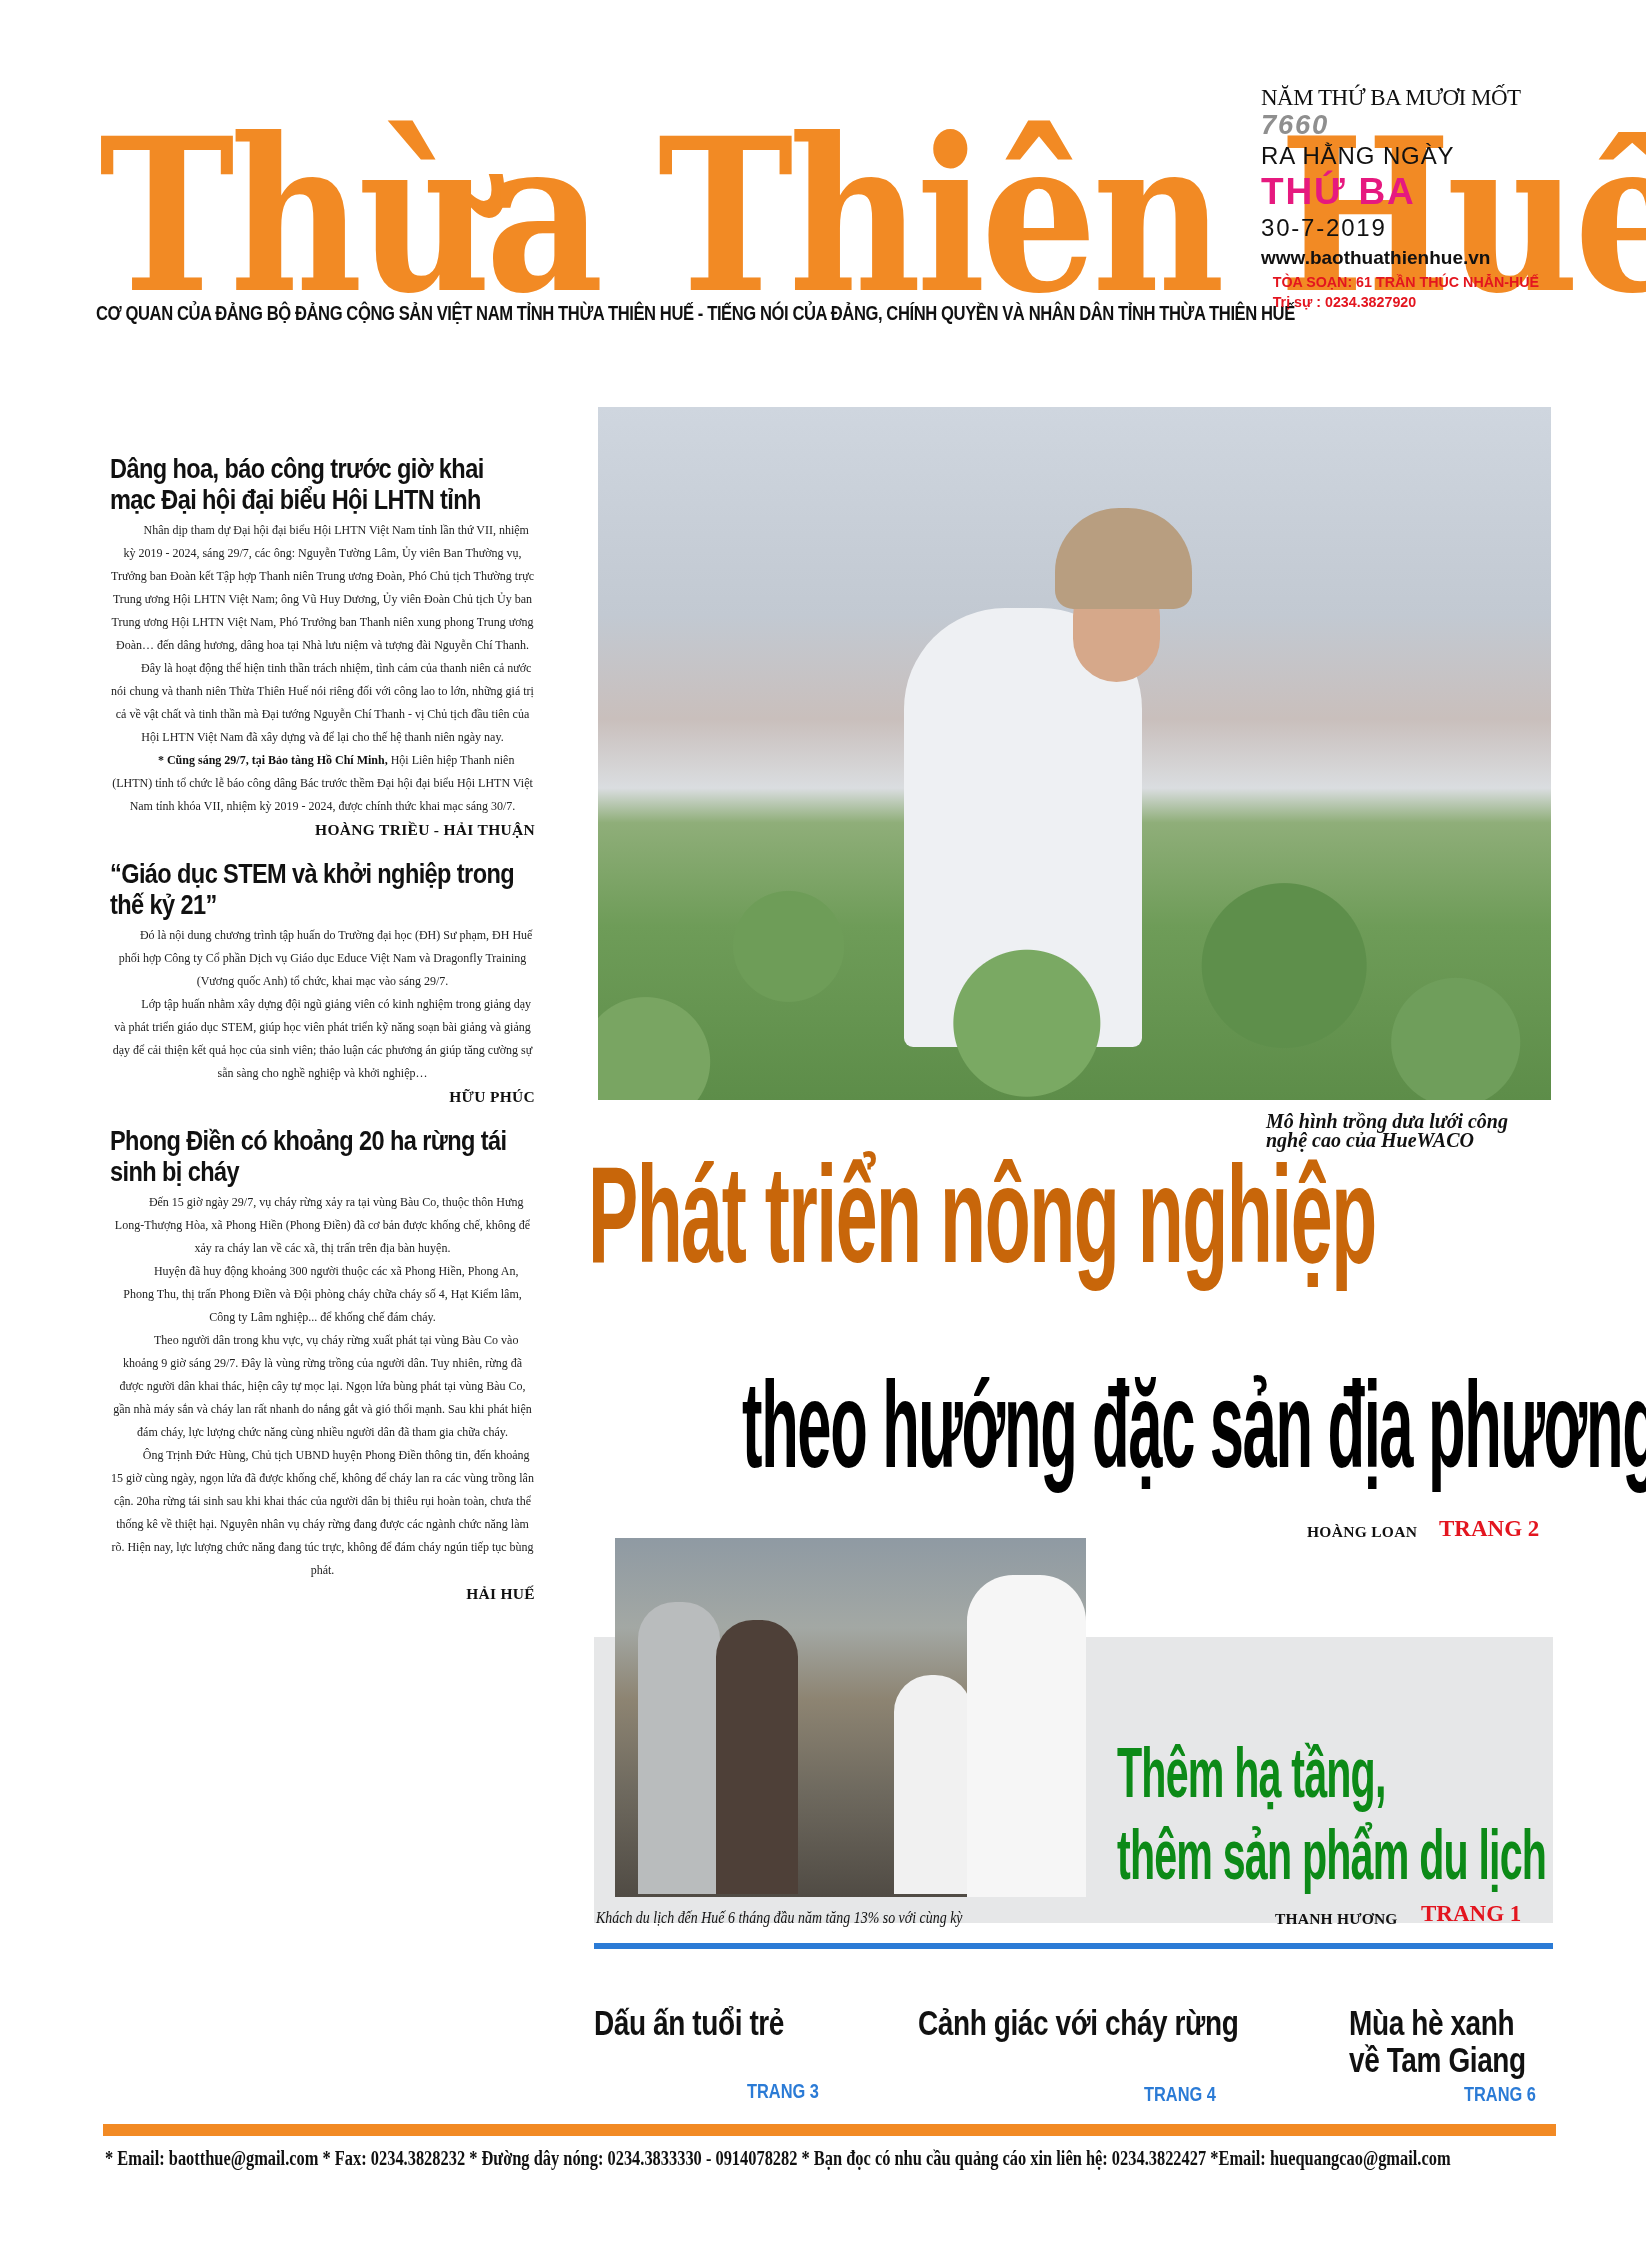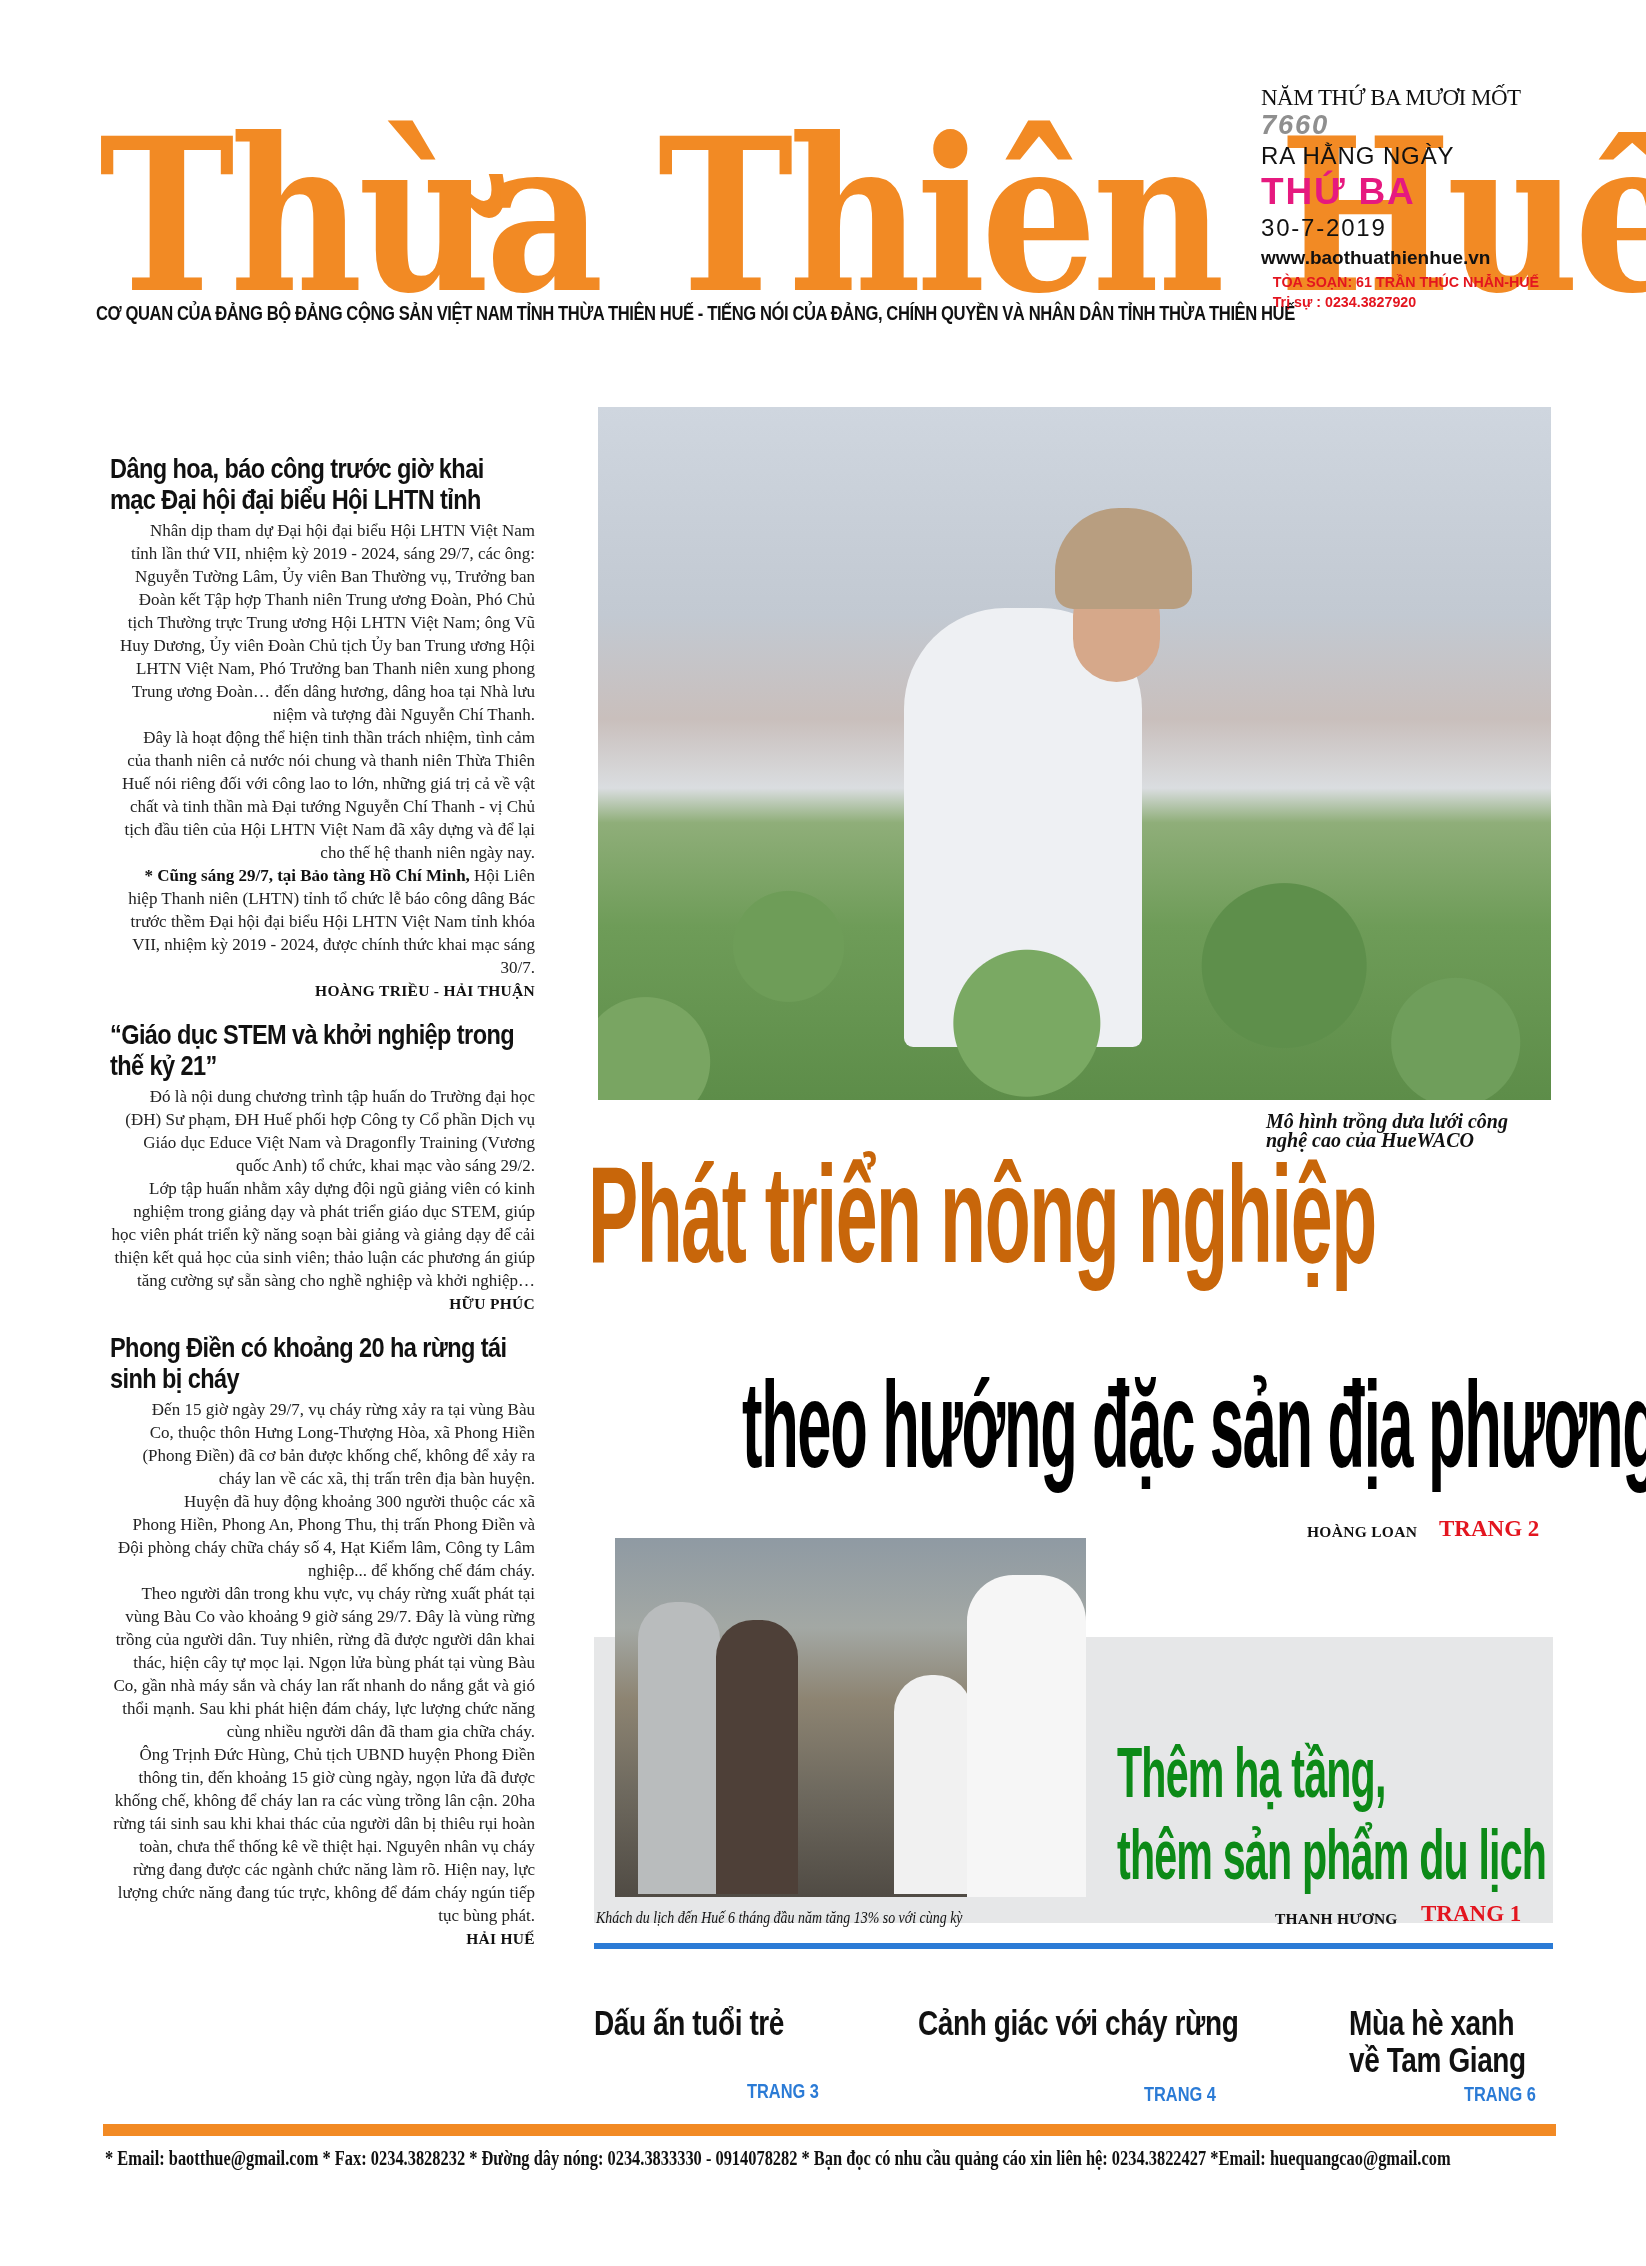--- a/index.html
+++ b/index.html
@@ -14,21 +14,21 @@
   .issue-num { font-family:"Liberation Sans", sans-serif; font-weight:900; font-style:italic; font-size:27.4px; color:#8f8f8f; line-height:27.4px; letter-spacing:1.8px; }
   .issue-daily { font-family:"Liberation Sans", sans-serif; font-size:24px; line-height:33px; letter-spacing:0.9px; }
   .issue-day { font-family:"Liberation Sans", sans-serif; font-weight:900; font-size:37px; color:#e6197f; line-height:40px; letter-spacing:1.8px; }
   .issue-date { font-family:"Liberation Sans", sans-serif; font-size:24px; line-height:31px; letter-spacing:1.8px; }
   .issue-web { font-family:"Liberation Sans", sans-serif; font-weight:bold; font-size:19px; line-height:29px; }
   .issue-addr { font-family:"Liberation Sans", sans-serif; font-weight:bold; font-size:15.5px; color:#e3151f; line-height:20px; transform:scaleX(0.92); }
 
   
   .lcol { left:110px; top:409px; width:425px;margin-top:44px; }
   .art-title { font-family:"Liberation Sans", sans-serif; font-weight:bold; font-size:27.4px; line-height:31px; letter-spacing:-0.7px; transform:scaleX(0.86); transform-origin:left top; width:116%; margin:0 0 3.7px 0; }
-  .art-body p { margin:0; font-size:17px; line-height:23px; text-indent:27.4px; text-align:right; color:#222; }
+  .art-body p { margin:0; font-size:12px; line-height:23px; text-indent:27.4px; text-align:center; color:#222; }
   .art-body p b { color:#111; }
   .byline { text-align:right; font-weight:bold; font-size:15.5px; line-height:24px; margin-top:0; letter-spacing:0.3px; }
   .art { margin-bottom:16.4px; }
 
   
   .photo-main { left:598px; top:407px; width:953px; height:693px; overflow:hidden; background:linear-gradient(180deg,#cfd6df 0%,#c2c9d2 30%,#c9bfbc 45%,#dadde0 55%,#8fae79 60%,#6e9c58 75%,#5d8d49 100%); }
   .photo-main .coat { position:absolute; left:306px; top:201px; width:238px; height:439px; background:#eef0f3; border-radius:101px 101px 9.1px 9.1px; }
   .photo-main .cap { position:absolute; left:457px; top:101px; width:137px; height:101px; background:#b89e80; border-radius:64px 64px 18.3px 18.3px; }
   .photo-main .face { position:absolute; left:475px; top:174px; width:87px; height:101px; background:#d6a88a; border-radius:37px 37px 46px 46px; }
   .photo-main .leaves { position:absolute; left:0; bottom:0; width:100%; height:384px; background:radial-gradient(circle at 20% 60%,#6e9d58 0 55px,transparent 56px),radial-gradient(circle at 45% 80%,#7aa963 0 73px,transparent 74px),radial-gradient(circle at 72% 65%,#5e8f4b 0 82px,transparent 83px),radial-gradient(circle at 90% 85%,#6f9e5b 0 64px,transparent 65px),radial-gradient(circle at 5% 90%,#79a562 0 64px,transparent 65px); }
@@ -85,21 +85,21 @@
       <p>Nhân dịp tham dự Đại hội đại biểu Hội LHTN Việt Nam tỉnh lần thứ VII, nhiệm kỳ 2019 - 2024, sáng 29/7, các ông: Nguyễn Tường Lâm, Ủy viên Ban Thường vụ, Trưởng ban Đoàn kết Tập hợp Thanh niên Trung ương Đoàn, Phó Chủ tịch Thường trực Trung ương Hội LHTN Việt Nam; ông Vũ Huy Dương, Ủy viên Đoàn Chủ tịch Ủy ban Trung ương Hội LHTN Việt Nam, Phó Trưởng ban Thanh niên xung phong Trung ương Đoàn… đến dâng hương, dâng hoa tại Nhà lưu niệm và tượng đài Nguyễn Chí Thanh.</p>
       <p>Đây là hoạt động thể hiện tinh thần trách nhiệm, tình cảm của thanh niên cả nước nói chung và thanh niên Thừa Thiên Huế nói riêng đối với công lao to lớn, những giá trị cả về vật chất và tinh thần mà Đại tướng Nguyễn Chí Thanh - vị Chủ tịch đầu tiên của Hội LHTN Việt Nam đã xây dựng và để lại cho thế hệ thanh niên ngày nay.</p>
       <p><b>* Cũng sáng 29/7, tại Bảo tàng Hồ Chí Minh,</b><span> Hội Liên hiệp Thanh niên (LHTN) tỉnh tổ chức lễ báo công dâng Bác trước thềm Đại hội đại biểu Hội LHTN Việt Nam tỉnh khóa VII, nhiệm kỳ 2019 - 2024, được chính thức khai mạc sáng 30/7.</span></p>
     </div>
     <div class="byline">HOÀNG TRIỀU - HẢI THUẬN</div>
   </div>
 
   <div class="art">
     <h2 class="art-title">“Giáo dục STEM và khởi nghiệp trong thế kỷ 21”</h2>
     <div class="art-body">
-      <p>Đó là nội dung chương trình tập huấn do Trường đại học (ĐH) Sư phạm, ĐH Huế phối hợp Công ty Cổ phần Dịch vụ Giáo dục Educe Việt Nam và Dragonfly Training (Vương quốc Anh) tổ chức, khai mạc vào sáng 29/2.</p>
+      <p>Đó là nội dung chương trình tập huấn do Trường đại học (ĐH) Sư phạm, ĐH Huế phối hợp Công ty Cổ phần Dịch vụ Giáo dục Educe Việt Nam và Dragonfly Training (Vương quốc Anh) tổ chức, khai mạc vào sáng 29/7.</p>
       <p>Lớp tập huấn nhằm xây dựng đội ngũ giảng viên có kinh nghiệm trong giảng dạy và phát triển giáo dục STEM, giúp học viên phát triển kỹ năng soạn bài giảng và giảng dạy để cải thiện kết quả học của sinh viên; thảo luận các phương án giúp tăng cường sự sẵn sàng cho nghề nghiệp và khởi nghiệp…</p>
     </div>
     <div class="byline">HỮU PHÚC</div>
   </div>
 
   <div class="art">
     <h2 class="art-title">Phong Điền có khoảng 20 ha rừng tái sinh bị cháy</h2>
     <div class="art-body">
       <p>Đến 15 giờ ngày 29/7, vụ cháy rừng xảy ra tại vùng Bàu Co, thuộc thôn Hưng Long-Thượng Hòa, xã Phong Hiền (Phong Điền) đã cơ bản được khống chế, không để xảy ra cháy lan về các xã, thị trấn trên địa bàn huyện.</p>
       <p>Huyện đã huy động khoảng 300 người thuộc các xã Phong Hiền, Phong An, Phong Thu, thị trấn Phong Điền và Đội phòng cháy chữa cháy số 4, Hạt Kiểm lâm, Công ty Lâm nghiệp... để khống chế đám cháy.</p>

